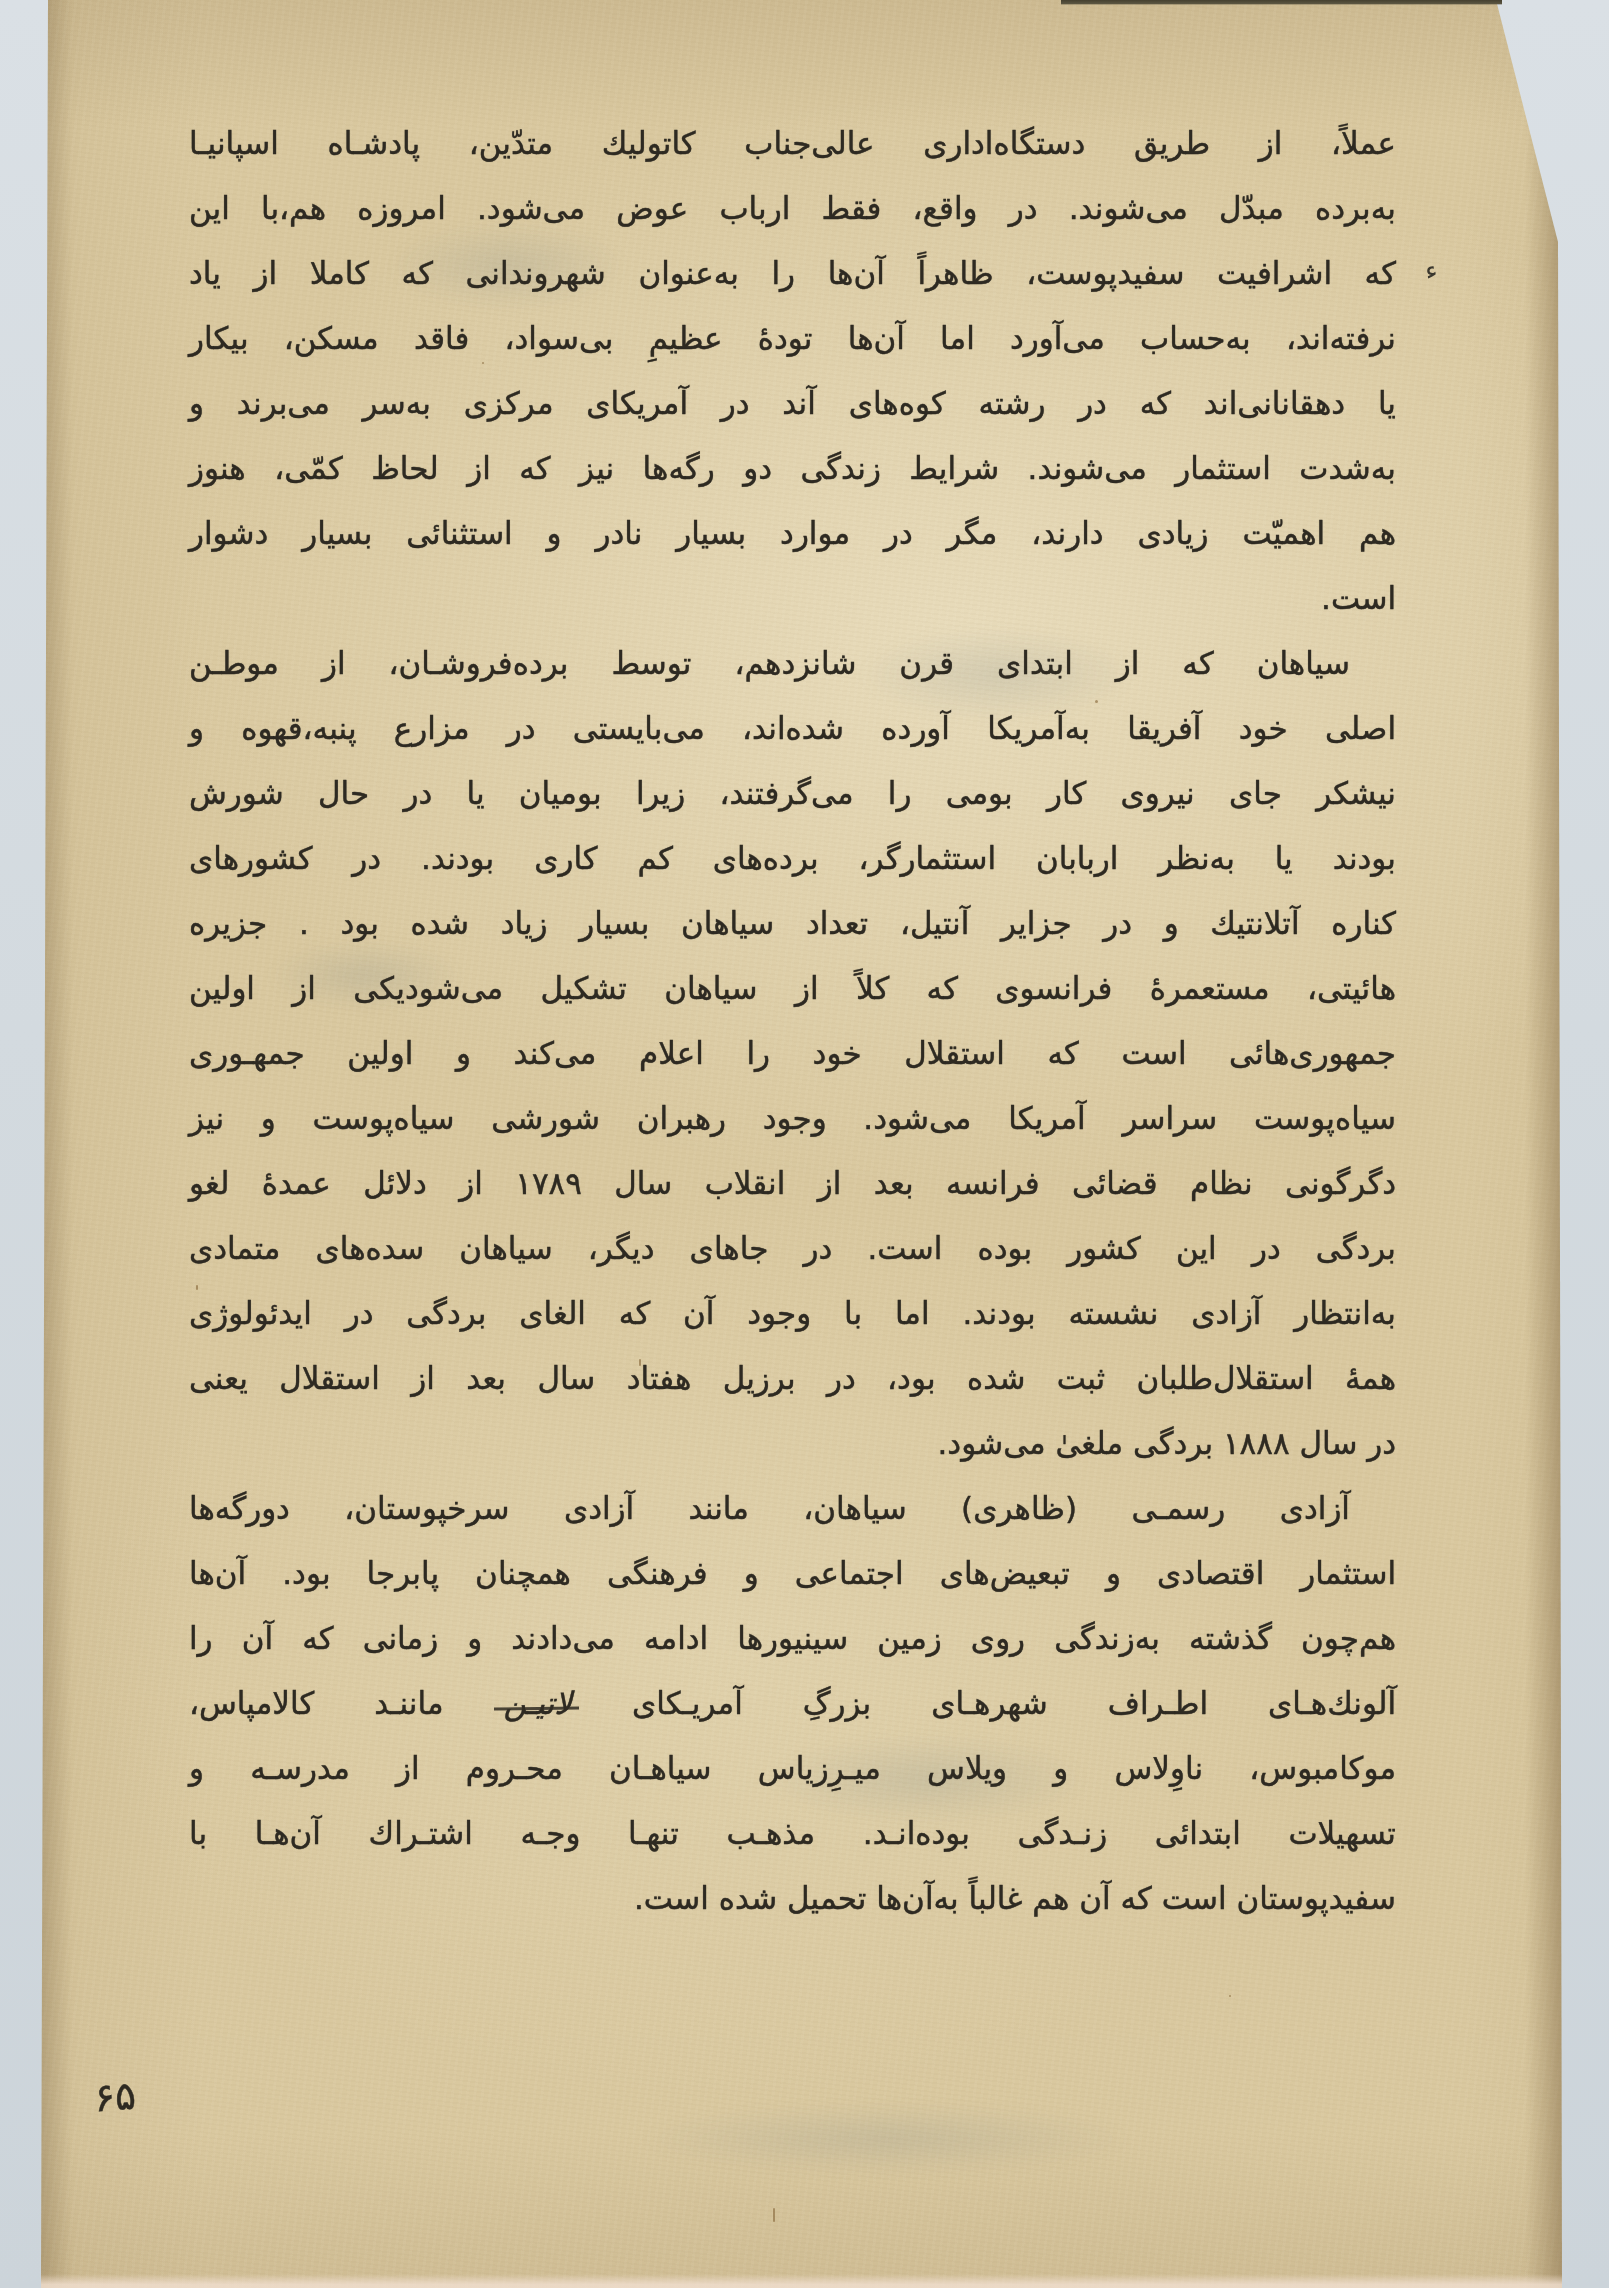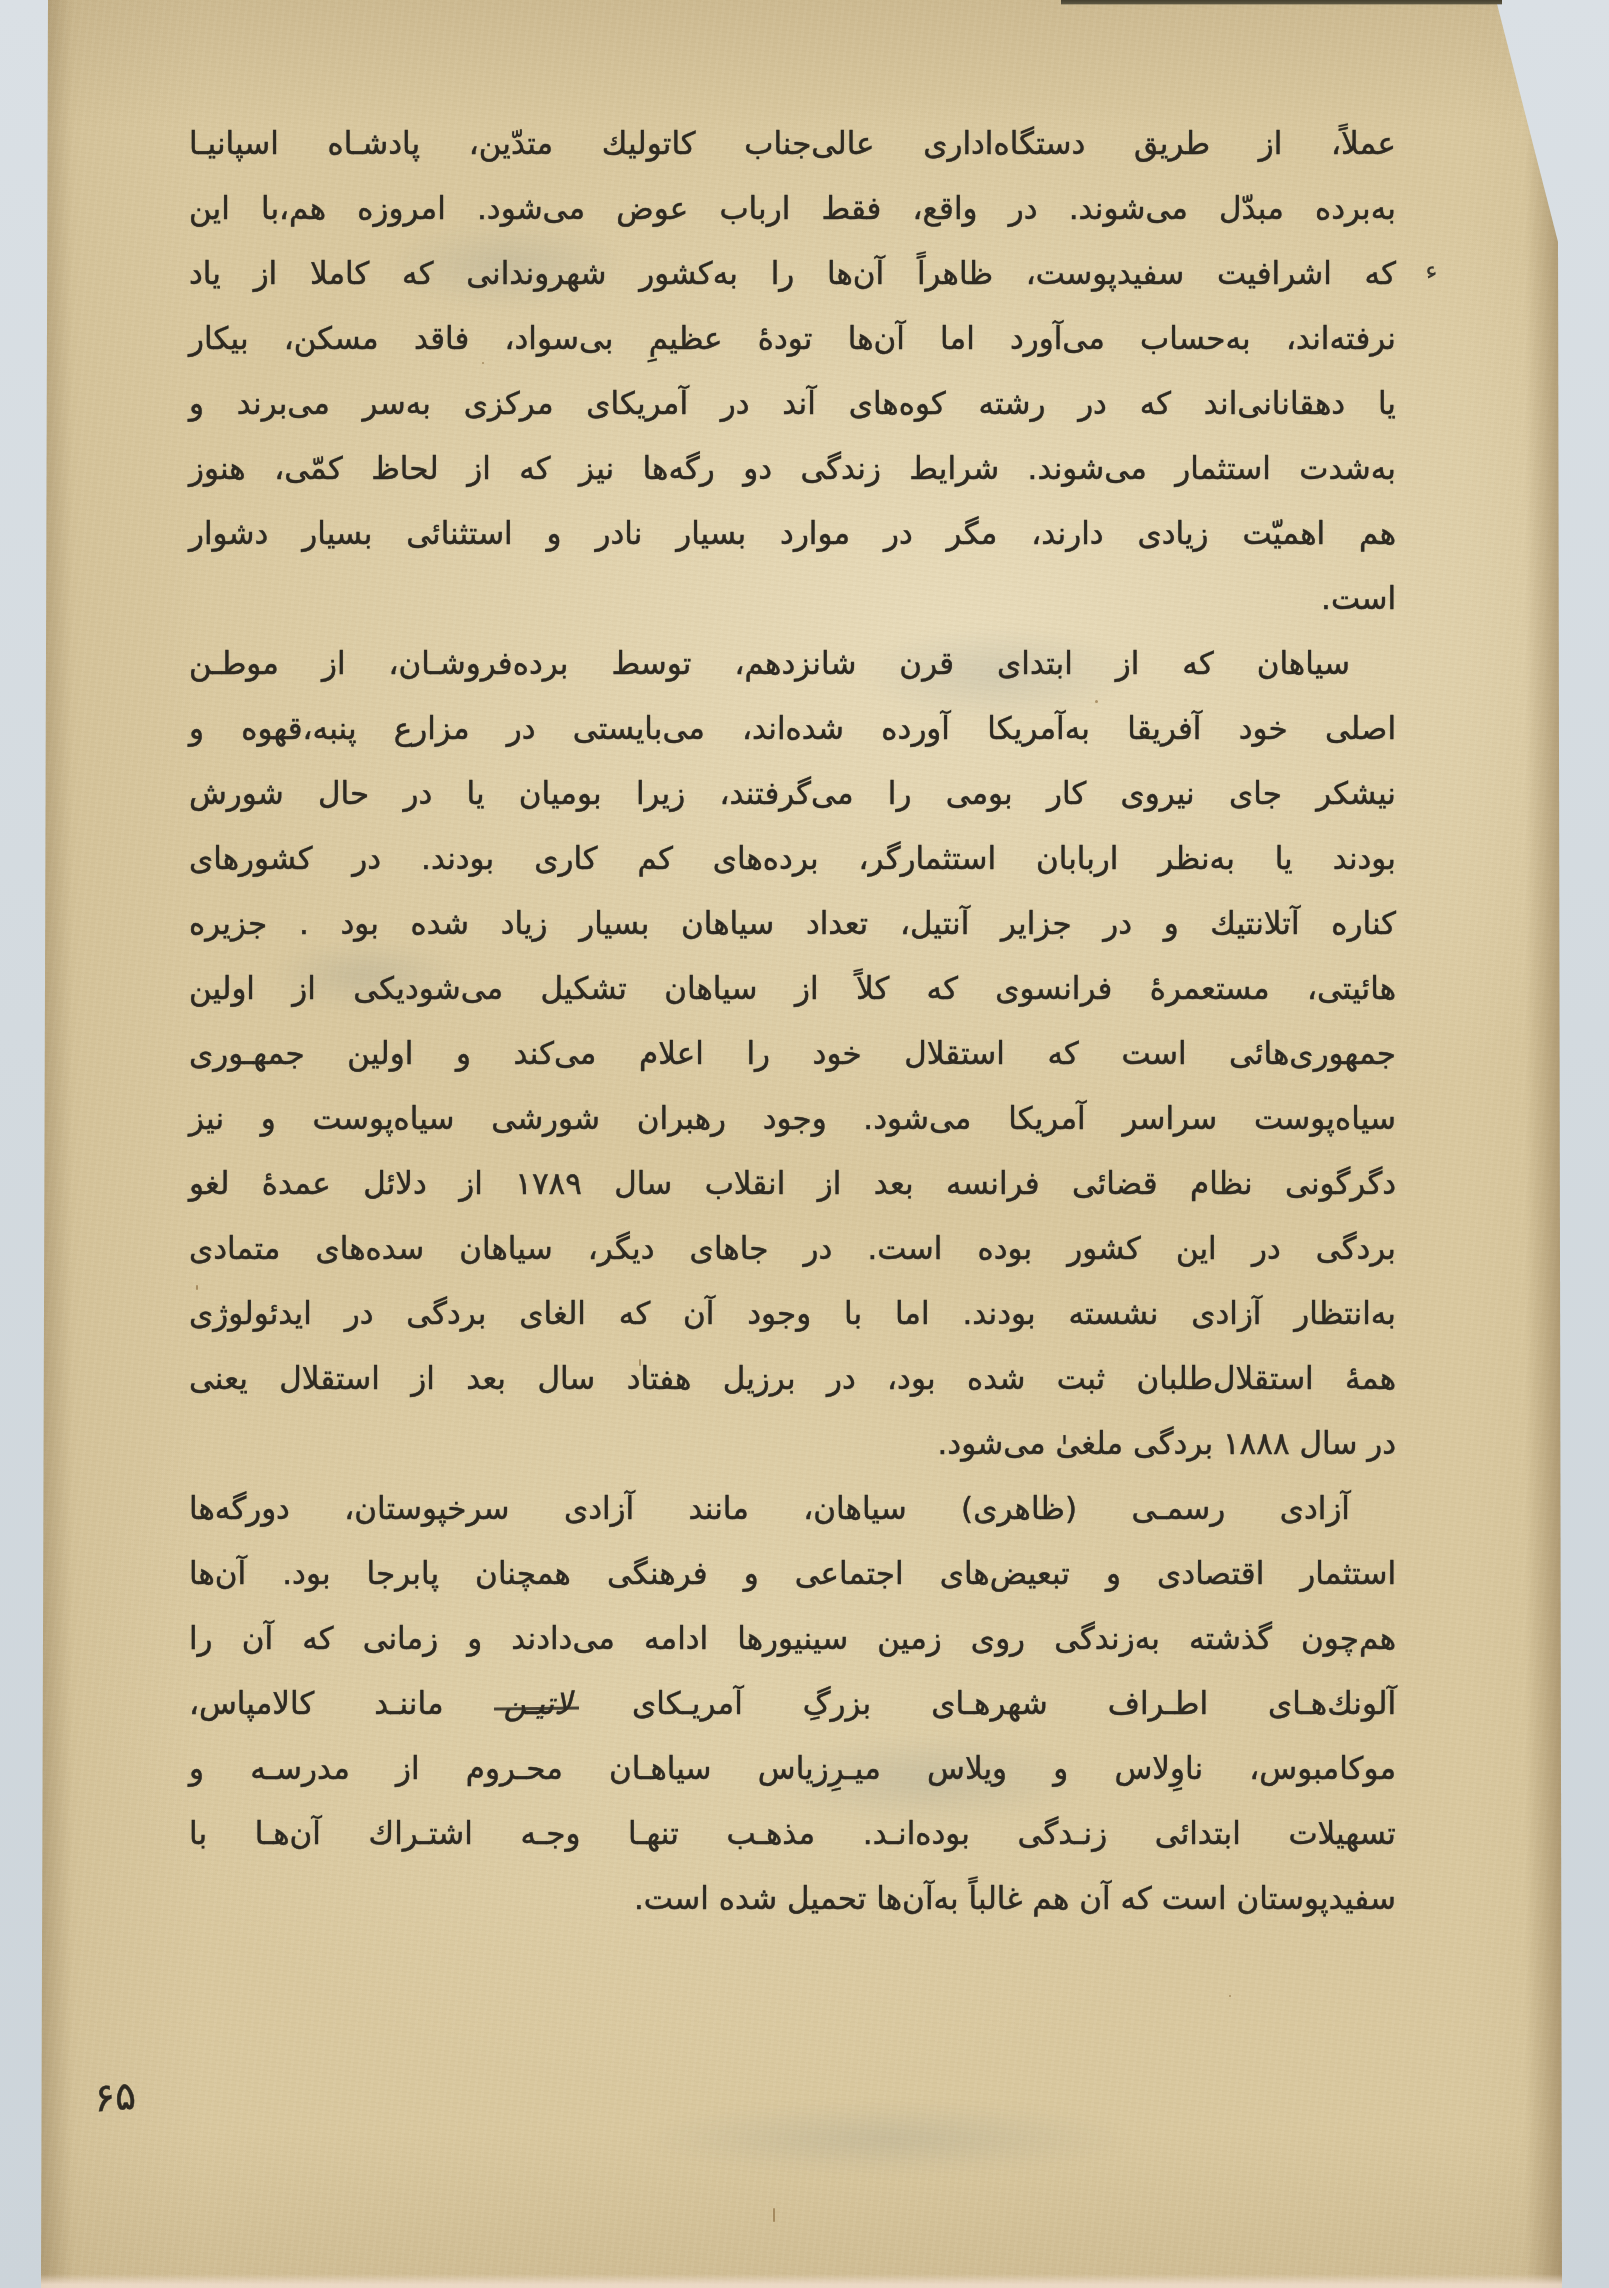--- a/index.html
+++ b/index.html
@@ -114,21 +114,21 @@
     <div class="speck p5"></div>
     <div class="speck p6"></div>
 
     <div class="edge-left"></div>
     <div class="edge-right"></div>
 
     <div class="text-block">
         <div>
           <div class="line">عملاً، از طریق دستگاه‌اداری عالی‌جناب کاتولیك متدّین، پادشـاه اسپانیـا</div>
           <div class="line">به‌برده مبدّل می‌شوند. در واقع، فقط ارباب عوض می‌شود. امروزه هم،با این</div>
-          <div class="line">که اشرافیت سفیدپوست، ظاهراً آن‌ها را به‌کشور شهروندانی که کاملا از یاد</div>
+          <div class="line">که اشرافیت سفیدپوست، ظاهراً آن‌ها را به‌عنوان شهروندانی که کاملا از یاد</div>
           <div class="line">نرفته‌اند، به‌حساب می‌آورد اما آن‌ها تودهٔ عظیمِ بی‌سواد، فاقد مسکن، بیکار</div>
           <div class="line">یا دهقانانی‌اند که در رشته کوه‌های آند در آمریکای مرکزی به‌سر می‌برند و</div>
           <div class="line">به‌شدت استثمار می‌شوند. شرایط زندگی دو رگه‌ها نیز که از لحاظ کمّی، هنوز</div>
           <div class="line">هم اهمیّت زیادی دارند، مگر در موارد بسیار نادر و استثنائی بسیار دشوار</div>
           <div class="line end">است.</div>
         </div>
         <div>
           <div class="line indent">سیاهان که از ابتدای قرن شانزدهم، توسط برده‌فروشـان، از موطـن</div>
           <div class="line">اصلی خود آفریقا به‌آمریکا آورده شده‌اند، می‌بایستی در مزارع پنبه،قهوه و</div>
           <div class="line">نیشکر جای نیروی کار بومی را می‌گرفتند، زیرا بومیان یا در حال شورش</div>

